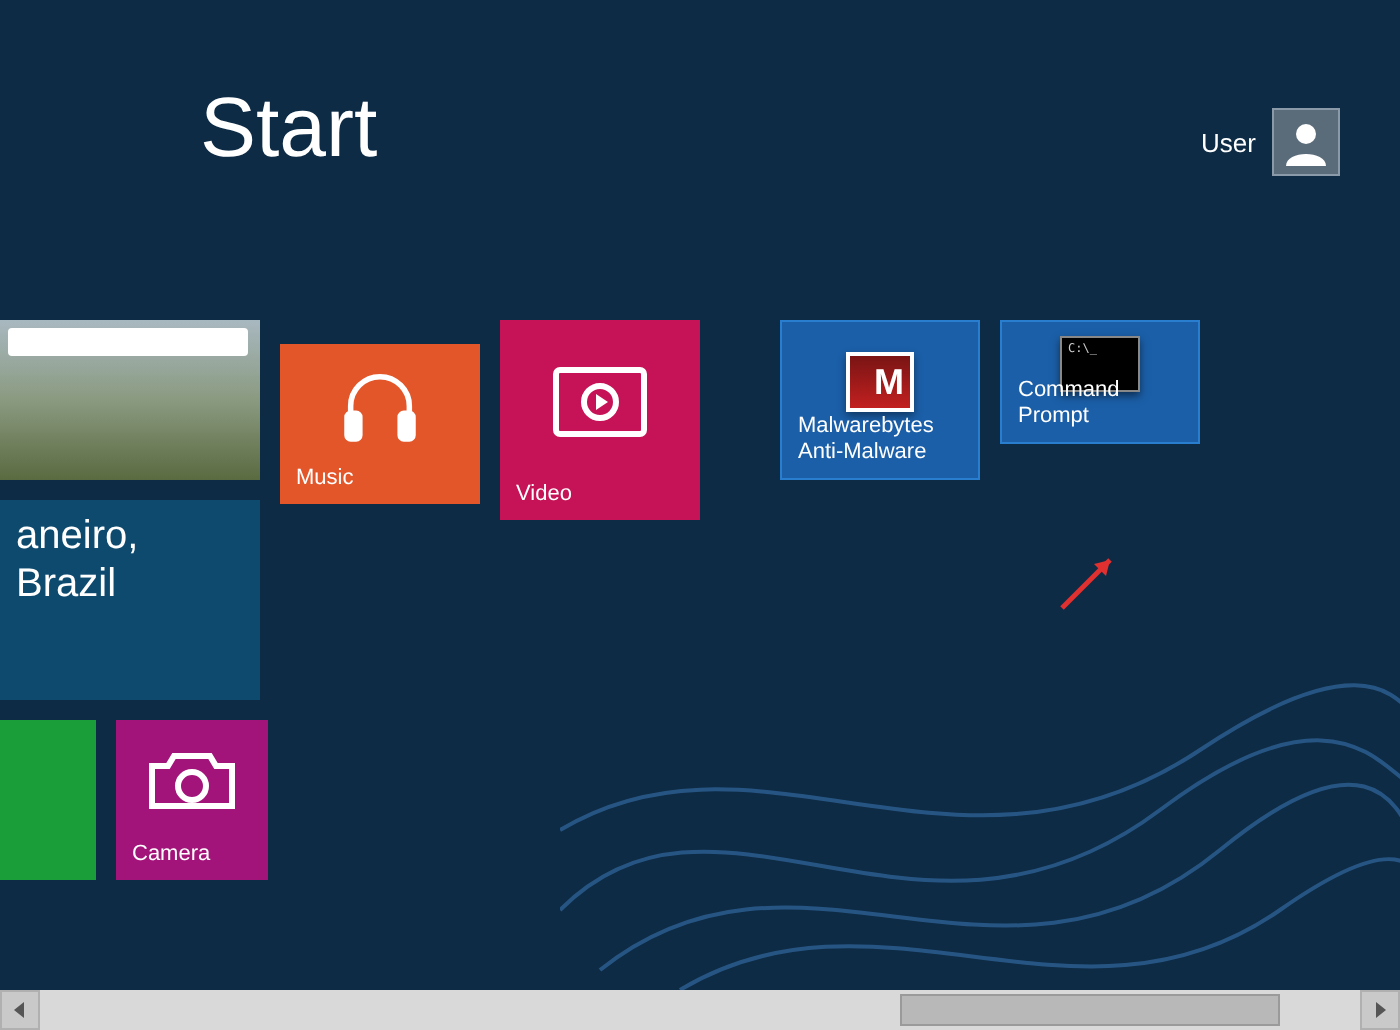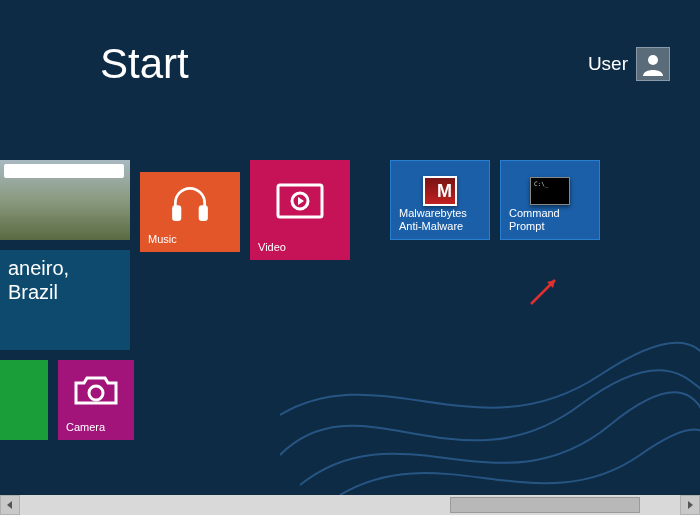--- a/index.html
+++ b/index.html
@@ -10,34 +10,34 @@
     color: #fff;
     position: relative;
   }
   .header {
     position: absolute;
     top: 40px;
     left: 100px;
     right: 30px;
     display: flex;
     justify-content: space-between;
-    align-items: center;
+    align-items: flex-end;
   }
   .start-title {
     font-size: 42px;
     font-weight: 300;
     color: #fff;
   }
   .user-block {
     display: flex;
     align-items: center;
     gap: 8px;
   }
   .user-name {
-    font-size: 19px;
+    font-size: 13px;
     color: #fff;
   }
   .user-avatar {
     width: 34px;
     height: 34px;
     background: #5a6b7a;
     border: 1px solid #8a9aa8;
     display: flex;
     align-items: center;
     justify-content: center;
@@ -72,21 +72,21 @@
     background: linear-gradient(to bottom, #a8b8c0 0%, #8a9a80 50%, #5a6a40 100%);
     padding: 0;
   }
   .tile-photo .search-bar {
     position: absolute; top: 4px; left: 4px; right: 6px; height: 14px;
     background: #fff; border-radius: 2px;
   }
   .tile-music { left: 140px; top: 12px; width: 100px; height: 80px; background: #e2562a; }
   .tile-video { left: 250px; top: 0; width: 100px; height: 100px; background: #c61256; }
   .tile-malwarebytes { left: 390px; top: 0; width: 100px; height: 80px; background: #1b5fa8; border: 1px solid #2a7ed0; }
-  .tile-cmd { left: 500px; top: 0; width: 100px; height: 80px; background: #1b5fa8; border: 1px solid #2a7ed0; }
+  .tile-cmd { left: 500px; top: 0; width: 100px; height: 62px; background: #1b5fa8; border: 1px solid #2a7ed0; }
   .tile-brazil {
     left: 0; top: 90; width: 130px; height: 100px;
     background: #0d4a6e;
     top: 90px;
     justify-content: flex-start;
     font-size: 20px;
   }
   .tile-green { left: 0; top: 200px; width: 48px; height: 80px; background: #1a9e3a; }
   .tile-camera { left: 58px; top: 200px; width: 76px; height: 80px; background: #a3147b; }
 

